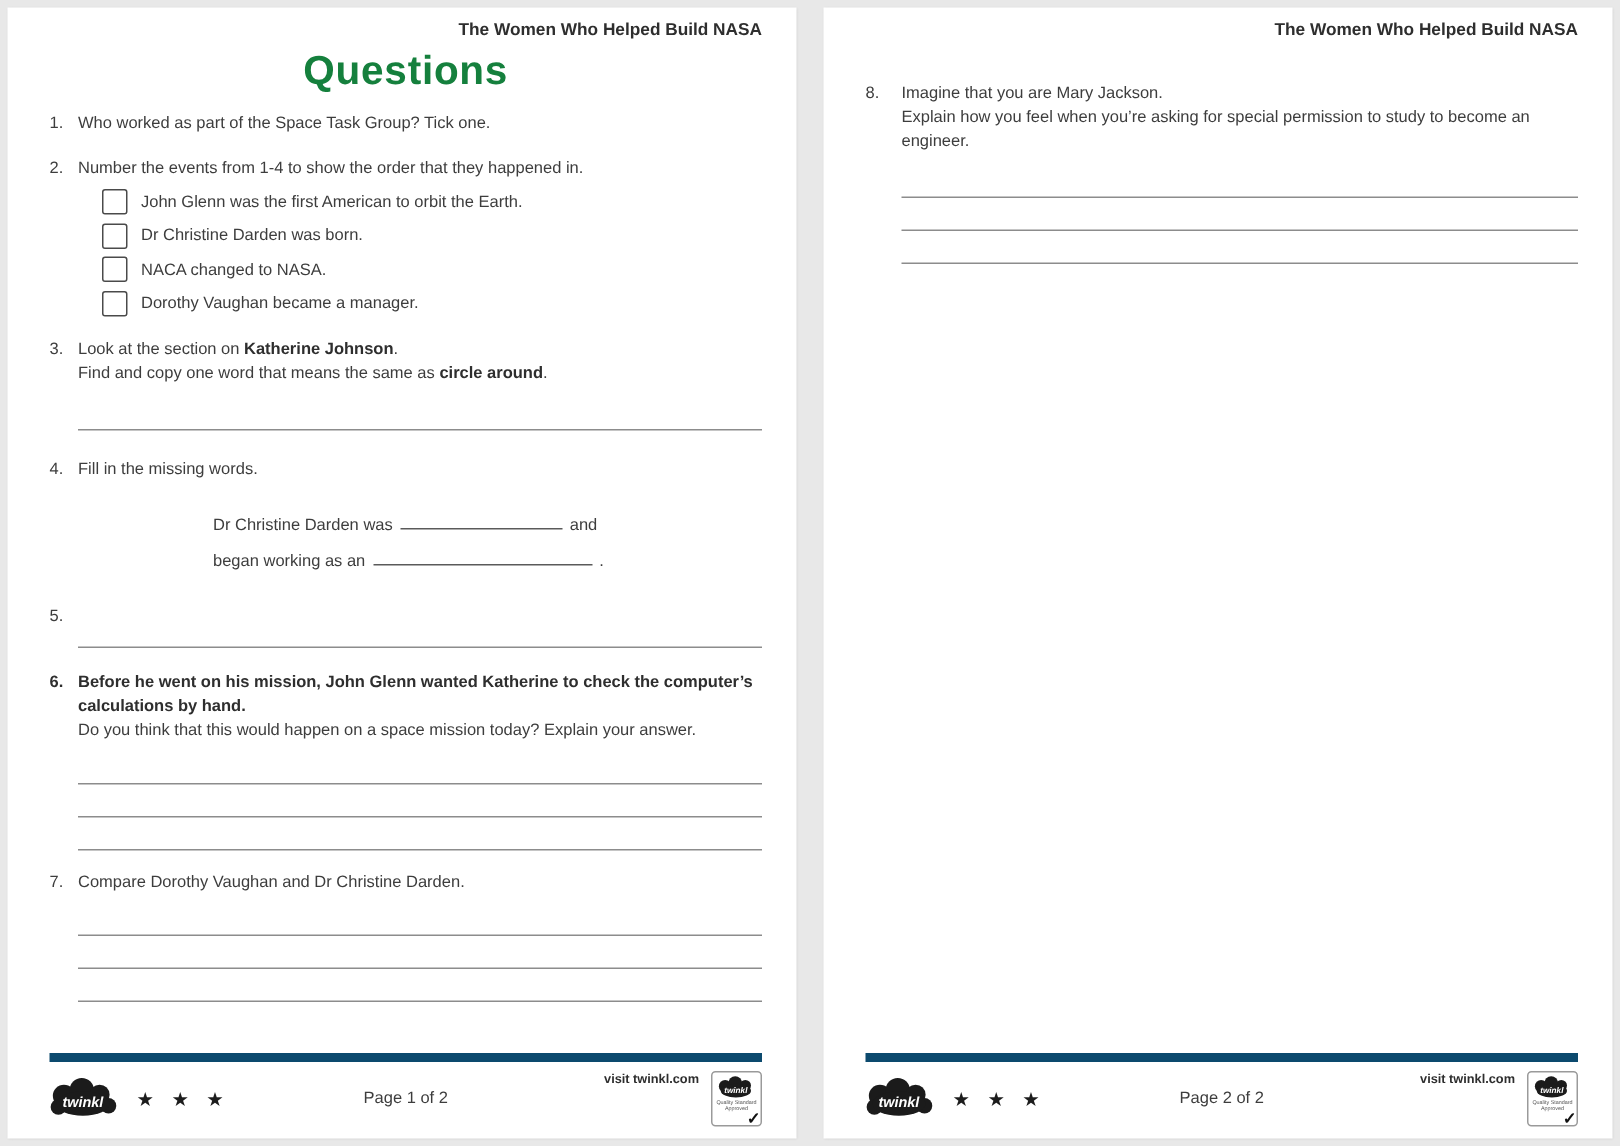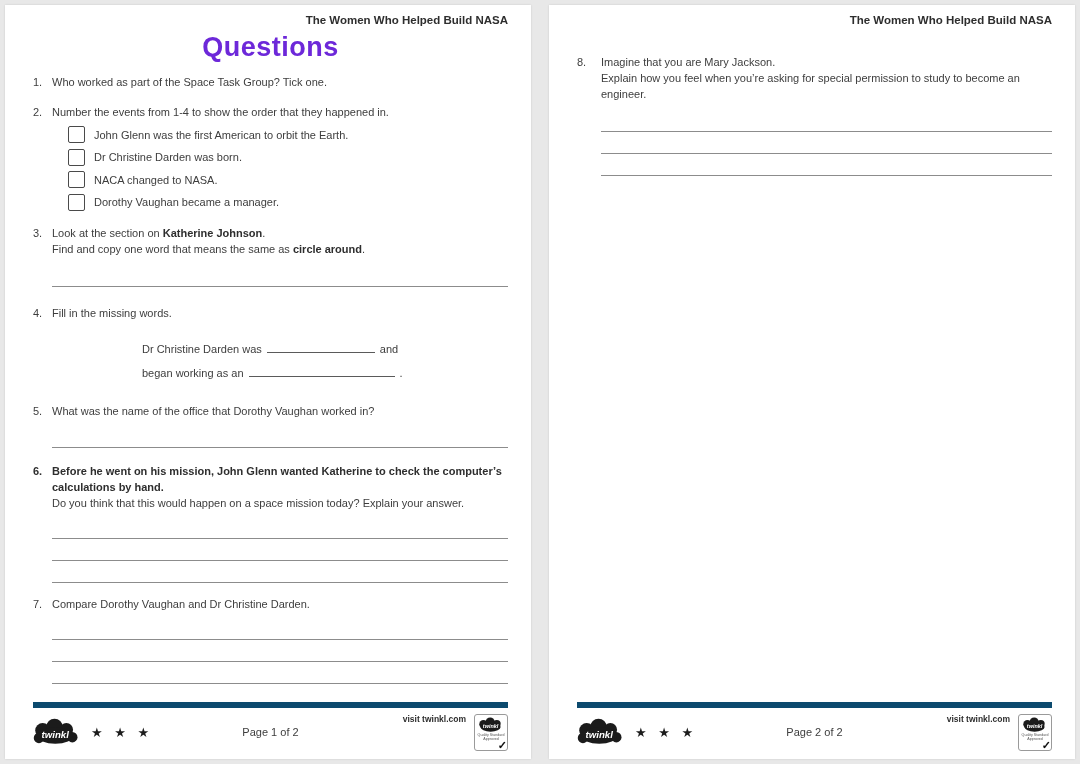--- a/index.html
+++ b/index.html
@@ -24,21 +24,21 @@
     text-align:right;
     font-weight:bold;
     font-size:11.5px;
     color:#2e2e2e;
     line-height:15px;
   }
   .page-title {
     text-align:center;
     font-weight:bold;
     font-size:27px;
-    color:#6d28d9;
+    color:#15803d;
     line-height:32px;
     margin:3px 0 11px 0;
     letter-spacing:.5px;
   }
   .q { display:flex; font-size:11px; line-height:16px; }
   .qnum { width:19px; flex:none; }
   .q8 .qnum { width:24px; }
   .qbody { flex:1; }
   .qtext { font-size:11px; line-height:16px; }
   .bold { font-weight:bold; color:#2e2e2e; }
@@ -147,21 +147,20 @@
         <div class="fills">
           <div class="fill-row"><span>Dr Christine Darden was</span><span class="blank blank-1"></span><span>and</span></div>
           <div class="fill-row"><span>began working as an</span><span class="blank blank-2"></span><span>.</span></div>
         </div>
       </div>
     </div>
 
     <div class="q" style="margin-top:14px;">
       <div class="qnum">5.</div>
       <div class="qbody">
-        <div class="qtext">What was the name of the office that Dorothy Vaughan worked in?</div>
         <div class="answer-line" style="margin-top:7px;"></div>
       </div>
     </div>
 
     <div class="q" style="margin-top:15px;">
       <div class="qnum bold">6.</div>
       <div class="qbody">
         <div class="qtext bold">Before he went on his mission, John Glenn wanted Katherine to check the computer’s calculations by hand.</div>
         <div class="qtext">Do you think that this would happen on a space mission today? Explain your answer.</div>
         <div class="answer-line" style="margin-top:6px;"></div>

